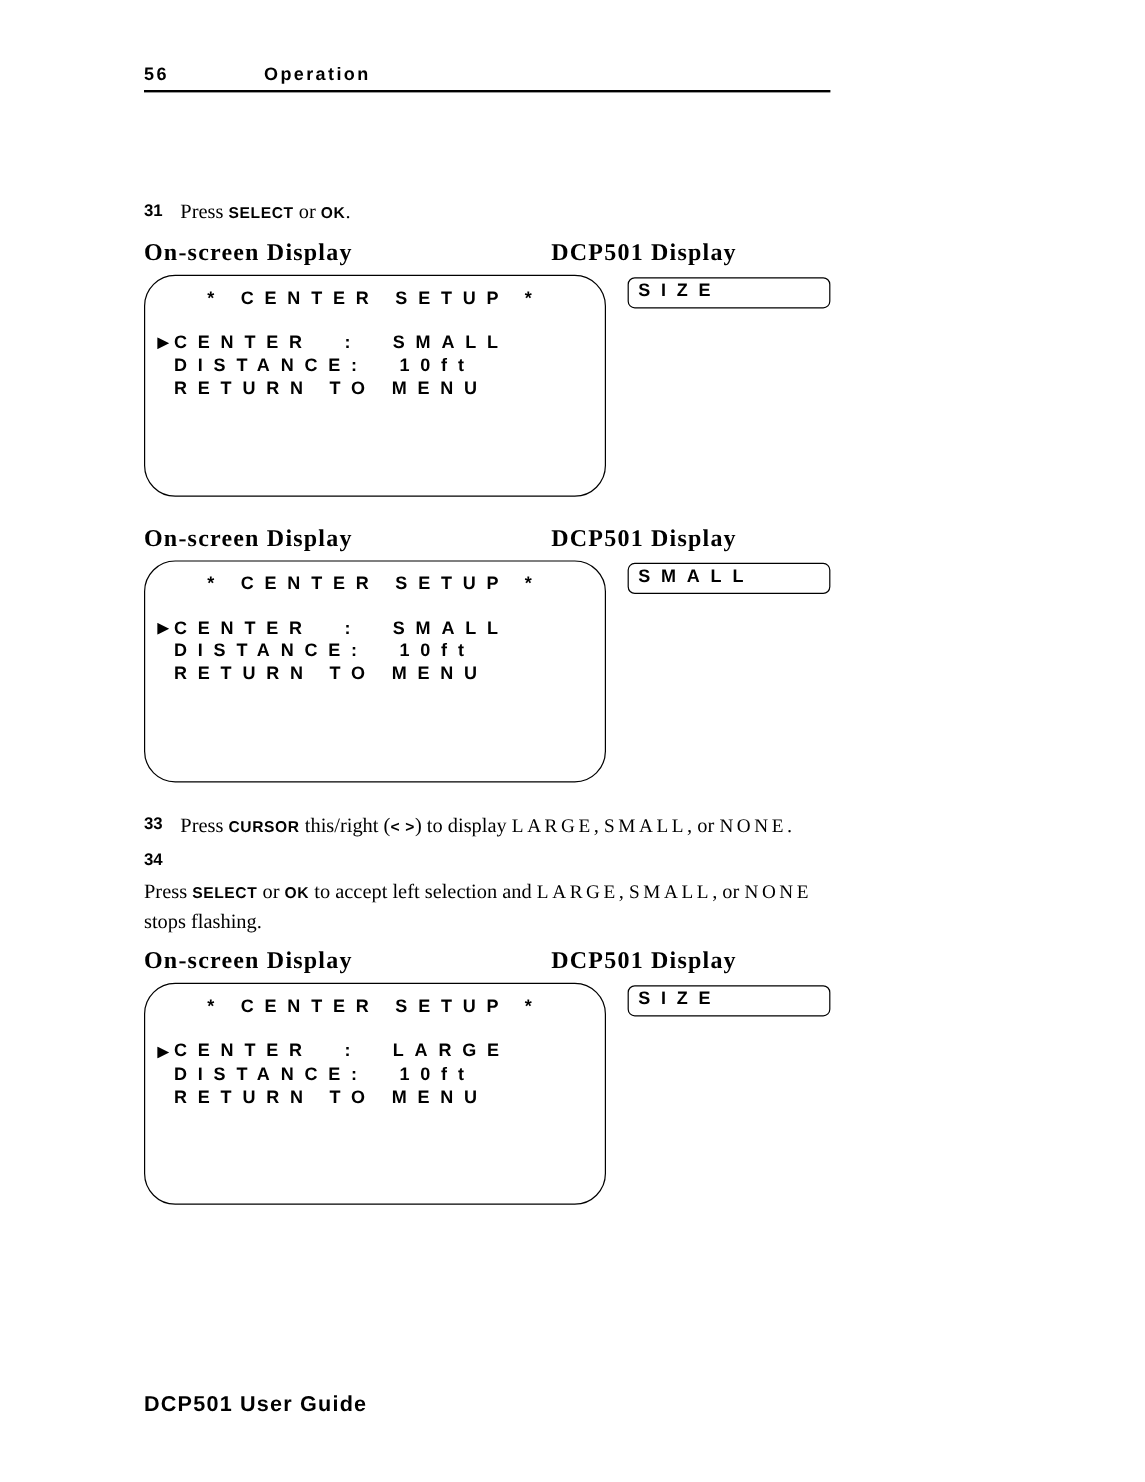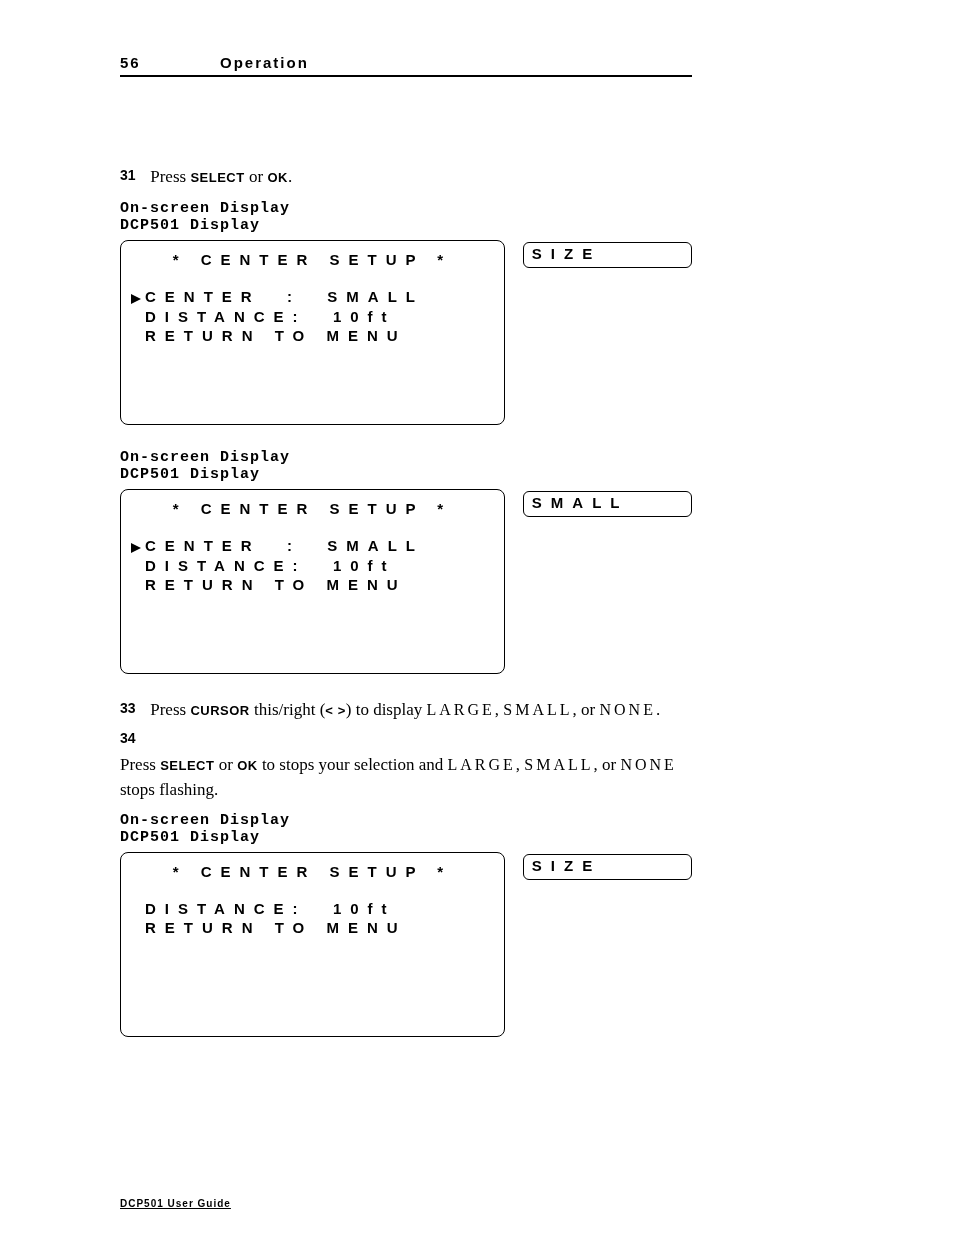--- a/index.html
+++ b/index.html
@@ -62,36 +62,35 @@
     font-size: 13px;
     letter-spacing: 0.5px;
   }
   .ls { 
     letter-spacing: 3px;
     font-size: 16px;
   }
   .disp-labels {
     display: flex;
     justify-content: space-between;
-    font-family: Liberation Mono, monospace;
-    font-weight: bold;
-    font-size: 15px;
+    font-family: Liberation Serif, serif;
+    font-weight: bold;
+    font-size: 20px;
     letter-spacing: 1px;
     margin: 10px 0 6px 0;
-    flex-direction: column;
   }
   .display-row {
     display: flex;
     align-items: flex-start;
     gap: 18px;
     margin-bottom: 24px;
   }
   .osd {
     border: 1.5px solid #000;
-    border-radius: 8px;
+    border-radius: 26px;
     width: 510px;
     height: 185px;
     box-sizing: border-box;
     padding: 10px 8px 8px 8px;
     font-family: Arial, Helvetica, sans-serif;
     font-weight: bold;
     font-size: 15px;
   }
   .osd .title {
     text-align: center;
@@ -120,27 +119,26 @@
     box-sizing: border-box;
     font-family: Arial, Helvetica, sans-serif;
     font-weight: bold;
     font-size: 15px;
     letter-spacing: 9px;
     padding: 2px 16px 0 8px;
     margin-top: 2px;
   }
   .footer {
     position: absolute;
-    bottom: 26px;
+    bottom: 54px;
     left: 120px;
     font-family: Arial, Helvetica, sans-serif;
     font-weight: bold;
-    font-size: 10px;
+    font-size: 18px;
     letter-spacing: 1px;
-    text-decoration: underline;
   }
   svg.tri { vertical-align: -1px; }
 </style>
 </head>
 <body>
 
 <div class="page">
 
   <div class="header-row">
     <div class="header-page">56</div>
@@ -194,32 +192,35 @@
     <div class="step">
       <span class="num">33</span>
       <span class="body">
         <span>Press </span><span class="sb">CURSOR</span><span> this/right (</span><span class="sb">&lt;</span> <span class="sb">&gt;</span><span>) to display </span><span class="ls">LARGE</span><span>, </span><span class="ls">SMALL</span><span>, or </span><span class="ls">NONE</span><span>.</span>
       </span>
     </div>
 
     <div class="step">
       <span class="num">34</span>
       <span class="body">
-        <span>Press </span><span class="sb">SELECT</span><span> or </span><span class="sb">OK</span><span> to stops your selection and </span><span class="ls">LARGE</span><span>, </span><span class="ls">SMALL</span><span>, or </span><span class="ls">NONE</span><span> stops flashing.</span>
+        <span>Press </span><span class="sb">SELECT</span><span> or </span><span class="sb">OK</span><span> to accept left selection and </span><span class="ls">LARGE</span><span>, </span><span class="ls">SMALL</span><span>, or </span><span class="ls">NONE</span><span> stops flashing.</span>
       </span>
     </div>
 
     <div class="disp-labels">
       <span>On-screen Display</span>
       <span style="margin-right:78px">DCP501 Display</span>
     </div>
 
     <div class="display-row">
       <div class="osd">
         <div class="title">* CENTER SETUP *</div>
+        <div class="line"><span class="arrow"><svg class="tri" width="10" height="10">
+                <polygon points="0,0 10,5 0,10" fill="#000"></polygon>
+              </svg></span><span>CENTER  :</span>  <span>LARGE</span></div>
         <div class="line"><span class="sp"></span><span>DISTANCE:</span>  <span>10ft</span></div>
         <div class="line"><span class="sp"></span><span>RETURN TO MENU</span></div>
       </div>
       <div class="dcp">SIZE</div>
     </div>
 
   </div>
 
   <div class="footer">DCP501 User Guide</div>
 </div>

